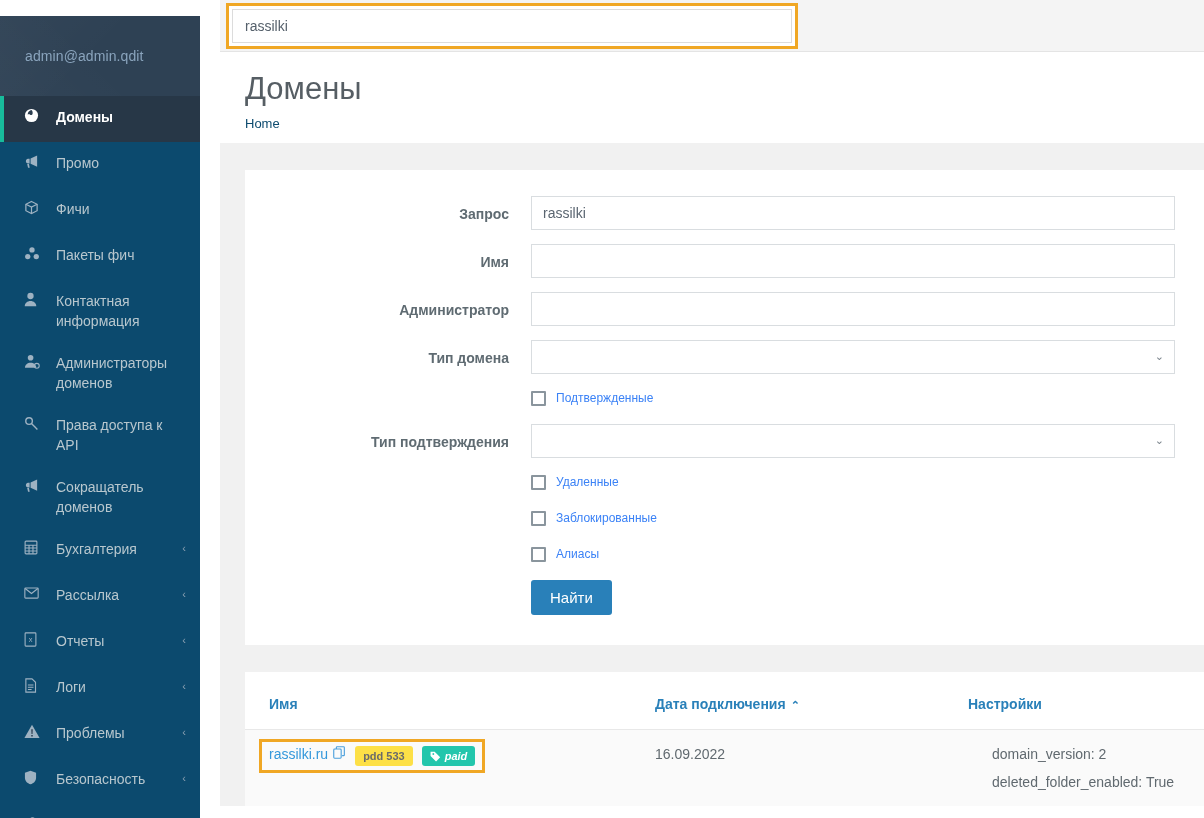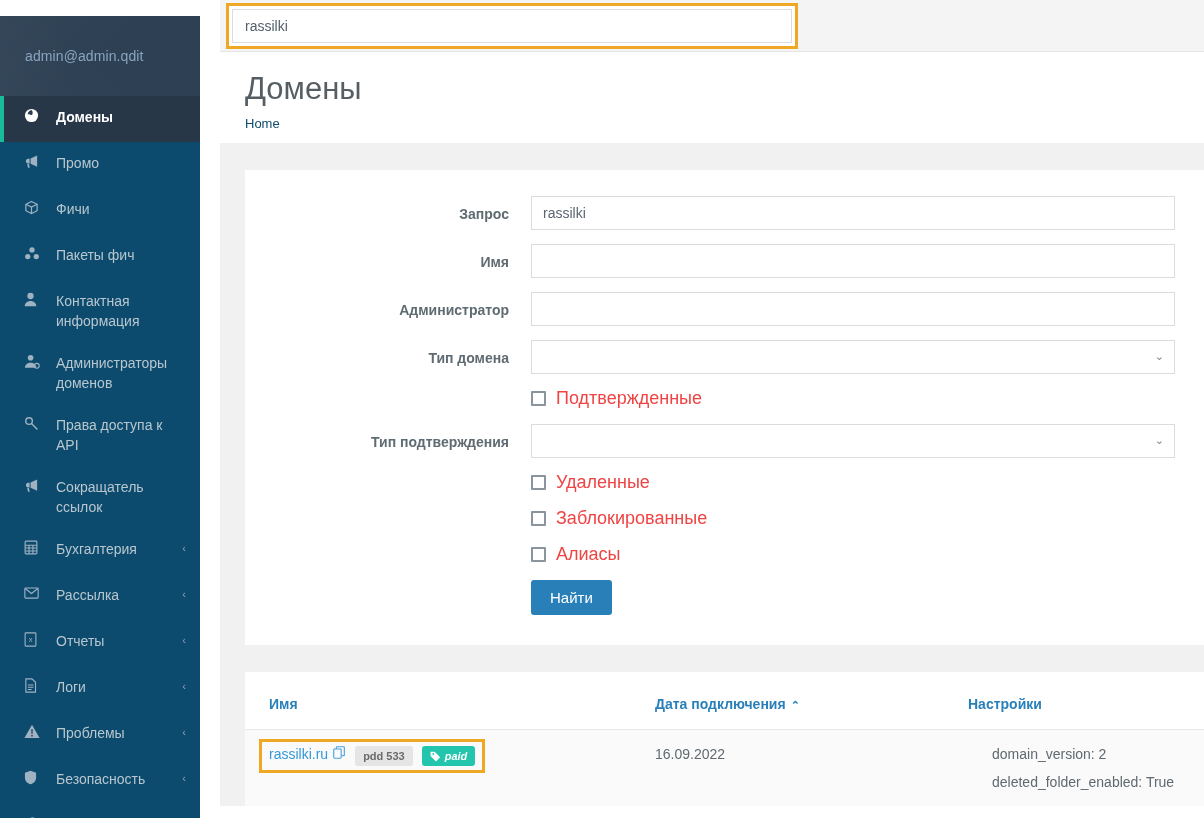--- a/index.html
+++ b/index.html
@@ -184,22 +184,22 @@
   .cbox {
     width: 15px; height: 15px;
     border: 2px solid #8a959d;
     background: #ffffff;
     margin-right: 10px;
     display: inline-block;
     border-radius: 1px;
     cursor: pointer;
   }
   .check-label {
-    font-size: 18px;
-    color: #ef4444;
+    font-size: 12px;
+    color: #3b82f6;
     cursor: pointer;
   }
   .btn-primary {
     margin-left: 286px;
     background: #2980b9;
     color: #ffffff;
     border: none;
     font-family: "Liberation Sans", sans-serif;
     font-size: 15px;
     padding: 9px 19px;
@@ -252,21 +252,21 @@
   .tag {
     display: inline-flex;
     align-items: center;
     font-size: 11px;
     font-weight: bold;
     padding: 4px 8px;
     border-radius: 3px;
     margin-left: 9px;
     line-height: 12px;
   }
-  .tag-grey { background: #e5e5e5; color: #6a6a6a; }
+  .tag-grey { background: #fde047; color: #6a6a6a; }
   .tag-teal { background: #23c6ac; color: #ffffff; font-style: italic; }
   .tag-ico { margin-right: 4px; display: inline-flex; }
   .setting-line { margin-bottom: 12px; white-space: nowrap; margin-left: 24px; }
   .setting-line:last-child { margin-bottom: 0; }
 </style>
 </head>
 <body>
 
 <div id="app">
 
@@ -338,21 +338,21 @@
             </svg>
           </span>
           <span class="nav-label">Права доступа к API</span>
         </li>
         <li class="nav-item">
           <span class="nav-ico">
             <svg width="15" height="15" viewBox="0 0 16 16" fill="currentColor">
               <path d="M14 1.5v12l-7-3.2V4.7L14 1.5z M6 5v5H4.2C3 10 2 9 2 7.6S3 5 4.2 5H6z M3.4 10.6h1.9l.8 4H4.3l-.9-4z"></path>
             </svg>
           </span>
-          <span class="nav-label">Сокращатель ссылок</span>
+          <span class="nav-label">Сокращатель доменов</span>
         </li>
         <li class="nav-item">
           <span class="nav-ico">
             <svg width="14" height="15" viewBox="0 0 15 16" fill="none" stroke="currentColor" stroke-width="1.2">
               <rect x="1.2" y="1.2" width="12.6" height="13.6" rx="1"></rect>
               <path d="M1.2 5.6h12.6M5.4 5.6v9.2M9.6 5.6v9.2M1.2 8.6h12.6M1.2 11.7h12.6"></path>
             </svg>
           </span>
           <span class="nav-label">Бухгалтерия</span>
           <span class="nav-caret">‹</span>

